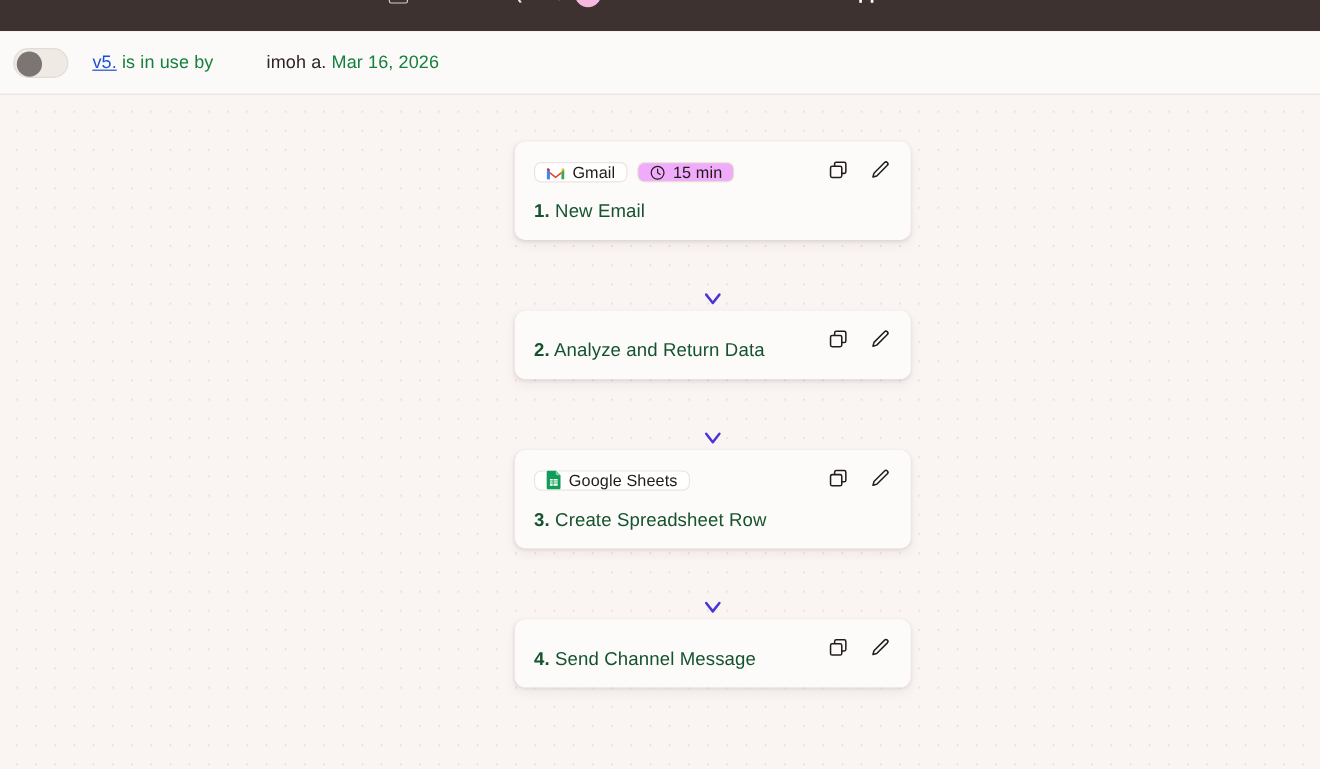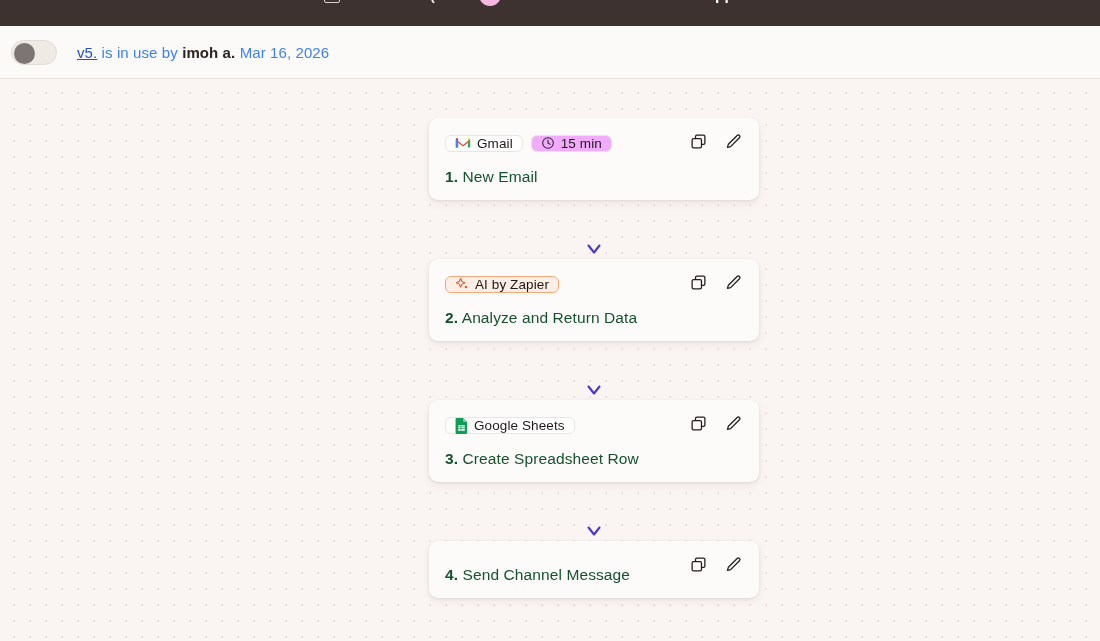--- a/index.html
+++ b/index.html
@@ -123,22 +123,22 @@
     font-size: 15px;
     color: #2e2422;
     letter-spacing: 0.1px;
     white-space: nowrap;
   }
   .version-text .vlink {
     text-decoration: underline;
     color: #1d4ed8;
     cursor: pointer;
   }
-  .version-text .owner { font-weight: 700; }
-  .version-text .muted { color: #3b82f6; }
+  .version-text .owner { font-weight: 400; margin-left: 40px; }
+  .version-text .muted { color: #15803d; }
 
   
   .canvas {
     position: absolute;
     top: 79px; left: 0;
     width: 1100px;
     height: 562px;
     background-color: #faf4f2;
     background-image: radial-gradient(circle, #eddfdb 1.15px, transparent 1.2px);
     background-size: 16px 16px;
@@ -165,21 +165,21 @@
 
   .card-top {
     display: flex;
     align-items: center;
     gap: 8px;
     height: 25px;
   }
 
   .chip {
     display: inline-flex;
-    align-items: flex-start;
+    align-items: flex-end;
     gap: 6px;
     height: 17px;
     padding: 0 9px;
     border-radius: 6px;
     font-size: 13.5px;
     font-weight: 500;
     color: #211a18;
     background: #ffffff;
     border: 1px solid #ece4e1;
     white-space: nowrap;
@@ -310,32 +310,20 @@
           <stop offset="55%" stop-color="#6b52e0"></stop>
           <stop offset="100%" stop-color="#4b35d6"></stop>
         </linearGradient>
       </defs>
       <line x1="11" y1="0" x2="11" y2="51" stroke="url(#agrad)" stroke-width="2"></line>
       <path d="M5.5 45.5 L11 52.5 L16.5 45.5" stroke="#4b35d6" stroke-width="2.1" fill="none" stroke-linecap="round" stroke-linejoin="round"></path>
     </svg>
   </div>
 
   <div class="card">
-    <div class="card-top">
-      <span class="chip ai">
-        <span class="appicon">
-              <svg class="svgicon" width="14" height="14" viewBox="0 0 20 20">
-        <path d="M8 2.2 9.9 6.4 14.1 8.3 9.9 10.2 8 14.4 6.1 10.2 1.9 8.3 6.1 6.4z" fill="none" stroke="#e8562a" stroke-width="1.5" stroke-linejoin="round"></path>
-        <circle cx="15.6" cy="14.2" r="1.7" fill="#e8562a"></circle>
-      </svg>
-            </span>
-        <span>AI by Zapier</span>
-      </span>
-
-    </div>
     <div class="card-actions">
       <span class="act">
         <svg class="svgicon" width="17" height="17" viewBox="0 0 20 20" fill="none">
           <rect x="6.5" y="2.5" width="11" height="11" rx="1.6" stroke="#231c1a" stroke-width="1.5"></rect>
           <rect x="2.5" y="6.5" width="11" height="11" rx="1.6" fill="#fdfbfa" stroke="#231c1a" stroke-width="1.5"></rect>
         </svg>
       </span>
       <span class="act">
         <svg class="svgicon" width="17" height="17" viewBox="0 0 20 20" fill="none">
           <path d="M14.3 2.9a1.9 1.9 0 0 1 2.7 2.7L6.6 16.0 2.9 17.0 3.9 13.3z" stroke="#231c1a" stroke-width="1.5" stroke-linejoin="round"></path>

